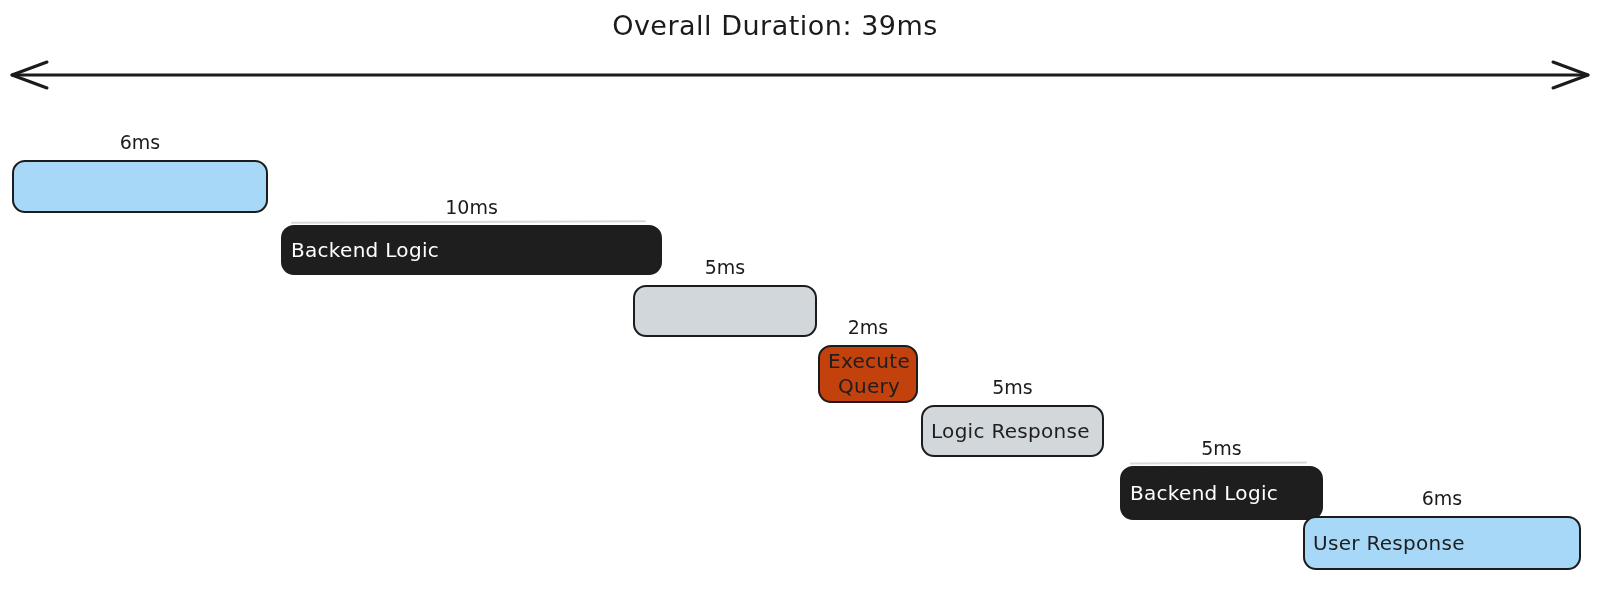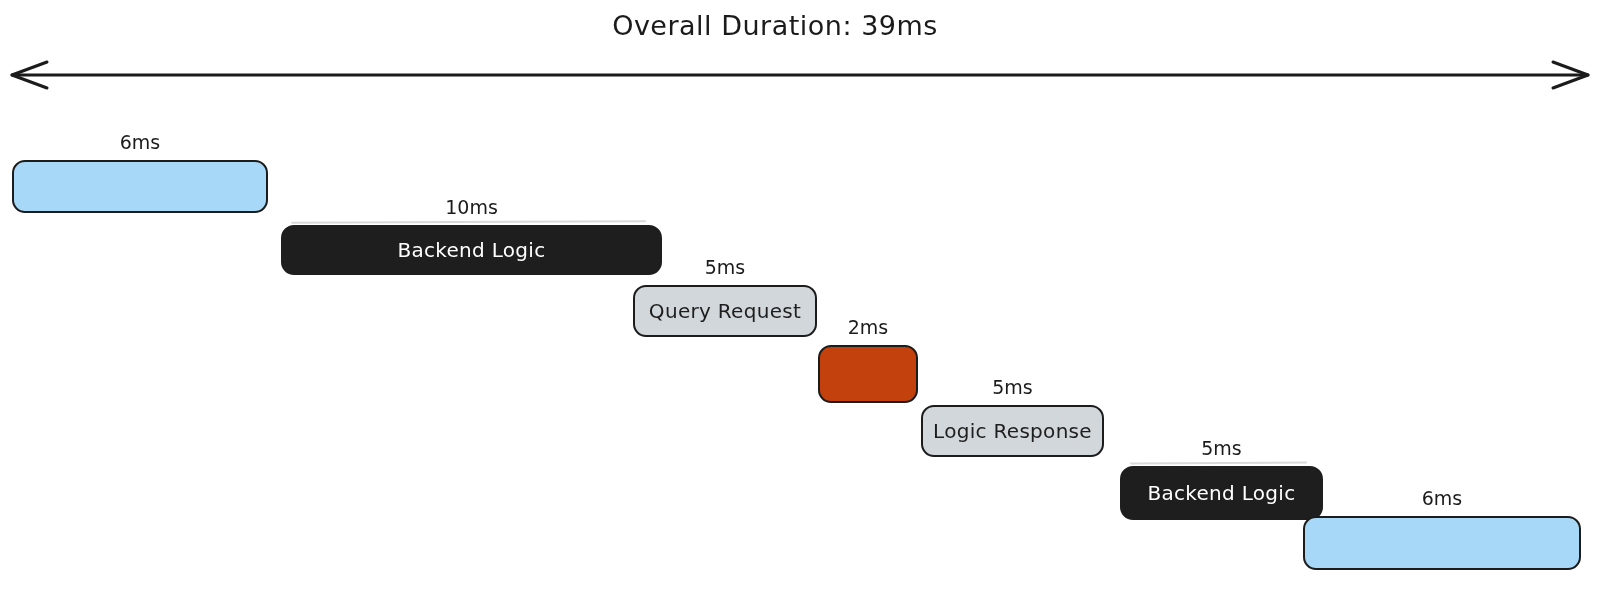--- a/index.html
+++ b/index.html
@@ -36,21 +36,21 @@
     height: 40px;
   }
 
   .stage {
     position: absolute;
     box-sizing: border-box;
     border-radius: 13px;
     border: 2.5px solid #1c1c1c;
     display: flex;
     align-items: center;
-    justify-content: center;
+    justify-content: flex-start;
     text-align: center;
   }
   .stage .stage-label {
     font-size: 20px;
     line-height: 1.25;
     padding: 0 8px;
     letter-spacing: 0.3px;
   }
   .stage .duration {
     position: absolute;
@@ -110,32 +110,33 @@
   <div class="duration">6ms</div>
 </div>
 
 <div class="stage dark s2">
   <div class="duration">10ms</div>
   <div class="stage-label">Backend Logic</div>
 </div>
 
 <div class="stage gray s3">
   <div class="duration">5ms</div>
-  <div class="stage-label">Query Request</div>
 </div>
 
 <div class="stage green s4">
   <div class="duration">2ms</div>
+  <div class="stage-label">Execute Query</div>
 </div>
 
 <div class="stage gray s5">
   <div class="duration">5ms</div>
   <div class="stage-label">Logic Response</div>
 </div>
 
 <div class="stage dark s6">
   <div class="duration">5ms</div>
   <div class="stage-label">Backend Logic</div>
 </div>
 
 <div class="stage blue s7">
   <div class="duration">6ms</div>
+  <div class="stage-label">User Response</div>
 </div>
 
 </body></html>

